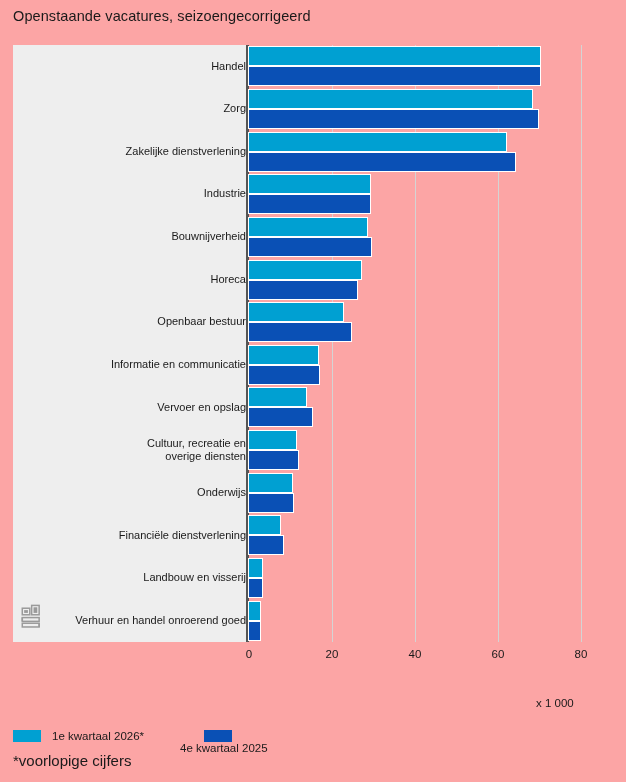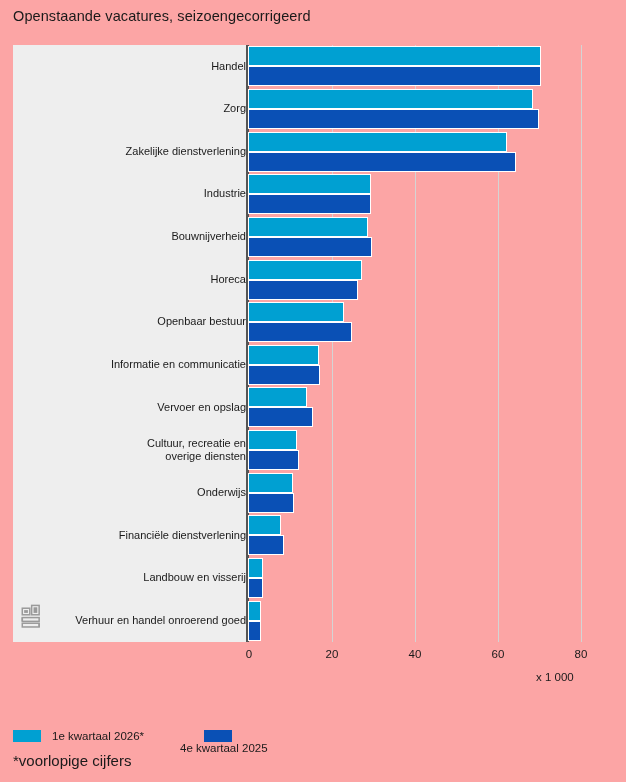--- a/index.html
+++ b/index.html
@@ -118,21 +118,21 @@
     position: absolute;
     top: 648px;
     font-size: 11.5px;
     color: #1a1a1a;
     text-align: center;
     width: 40px;
   }
   .unit-label {
     position: absolute;
     left: 536px;
-    top: 671px;
+    top: 697px;
     font-size: 11.5px;
     color: #1a1a1a;
     white-space: nowrap;
   }
 
   
   .legend {
     position: absolute;
     left: 13px;
     top: 718px;

